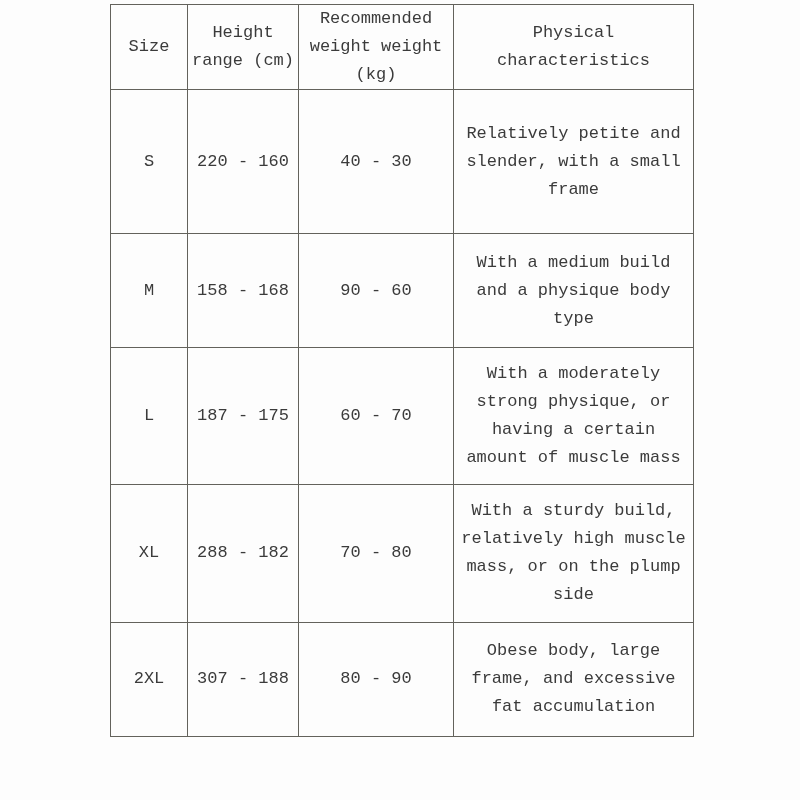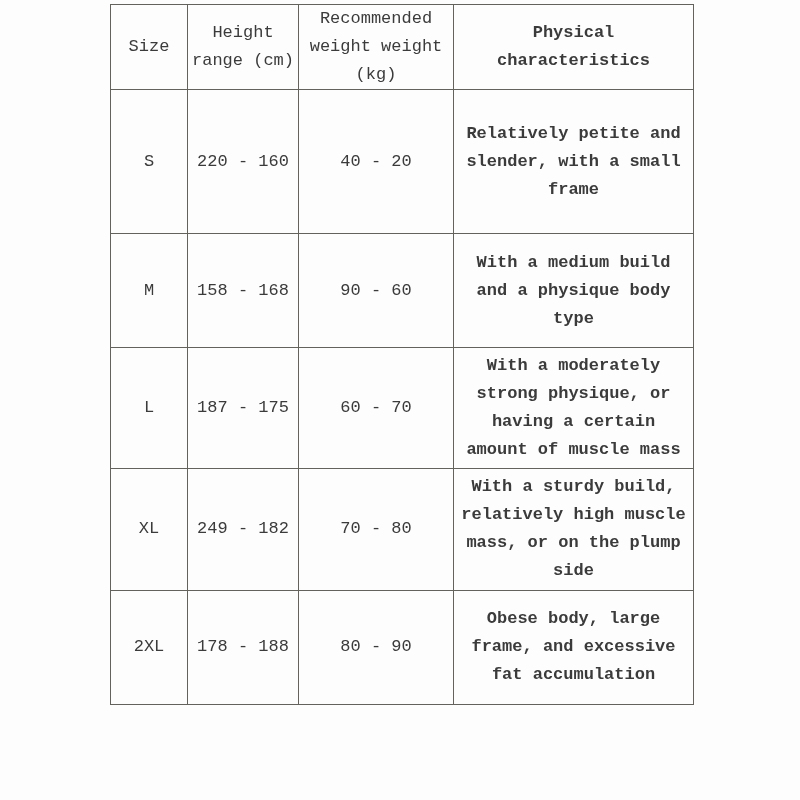--- a/index.html
+++ b/index.html
@@ -31,22 +31,21 @@
     border: 1.5px solid #63625c;
     text-align: center;
     vertical-align: middle;
     font-size: 17px;
     line-height: 1.65;
     font-weight: normal;
     padding: 0;
     overflow: hidden;
   }
   th.phys, td.phys {
-    padding: 4px 5px;
-    font-weight: bold;
+    padding: 12px 5px;
   }
   tr.r-head { height: 84px;  }
   tr.r-0    { height: 144px; }
   tr.r-1    { height: 114px; }
   tr.r-2    { height: 115px; }
   tr.r-3    { height: 115px; }
   tr.r-4    { height: 114px; }
   tr.r-5    { height: 101px; }
 </style>
 </head>
@@ -65,42 +64,42 @@
         <th>Size</th>
         <th>Height range (cm)</th>
         <th>Recommended weight weight (kg)</th>
         <th class="phys">Physical characteristics</th>
       </tr>
     </thead>
     <tbody>
       <tr class="r-0">
         <td>S</td>
         <td>220 - 160</td>
-        <td>40 - 20</td>
+        <td>40 - 30</td>
         <td class="phys">Relatively petite and slender, with a small frame</td>
       </tr>
       <tr class="r-1">
         <td>M</td>
         <td>158 - 168</td>
         <td>90 - 60</td>
         <td class="phys">With a medium build and a physique body type</td>
       </tr>
       <tr class="r-2">
         <td>L</td>
         <td>187 - 175</td>
         <td>60 - 70</td>
         <td class="phys">With a moderately strong physique, or having a certain amount of muscle mass</td>
       </tr>
       <tr class="r-3">
         <td>XL</td>
-        <td>249 - 182</td>
+        <td>288 - 182</td>
         <td>70 - 80</td>
         <td class="phys">With a sturdy build, relatively high muscle mass, or on the plump side</td>
       </tr>
       <tr class="r-4">
         <td>2XL</td>
-        <td>178 - 188</td>
+        <td>307 - 188</td>
         <td>80 - 90</td>
         <td class="phys">Obese body, large frame, and excessive fat accumulation</td>
       </tr>
     </tbody>
   </table>
 </div>
 
 </body></html>

